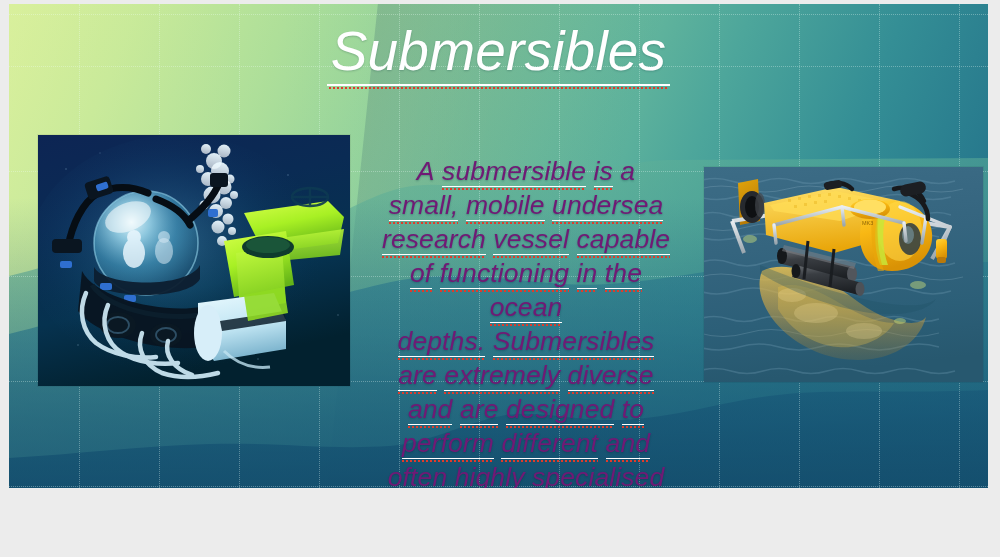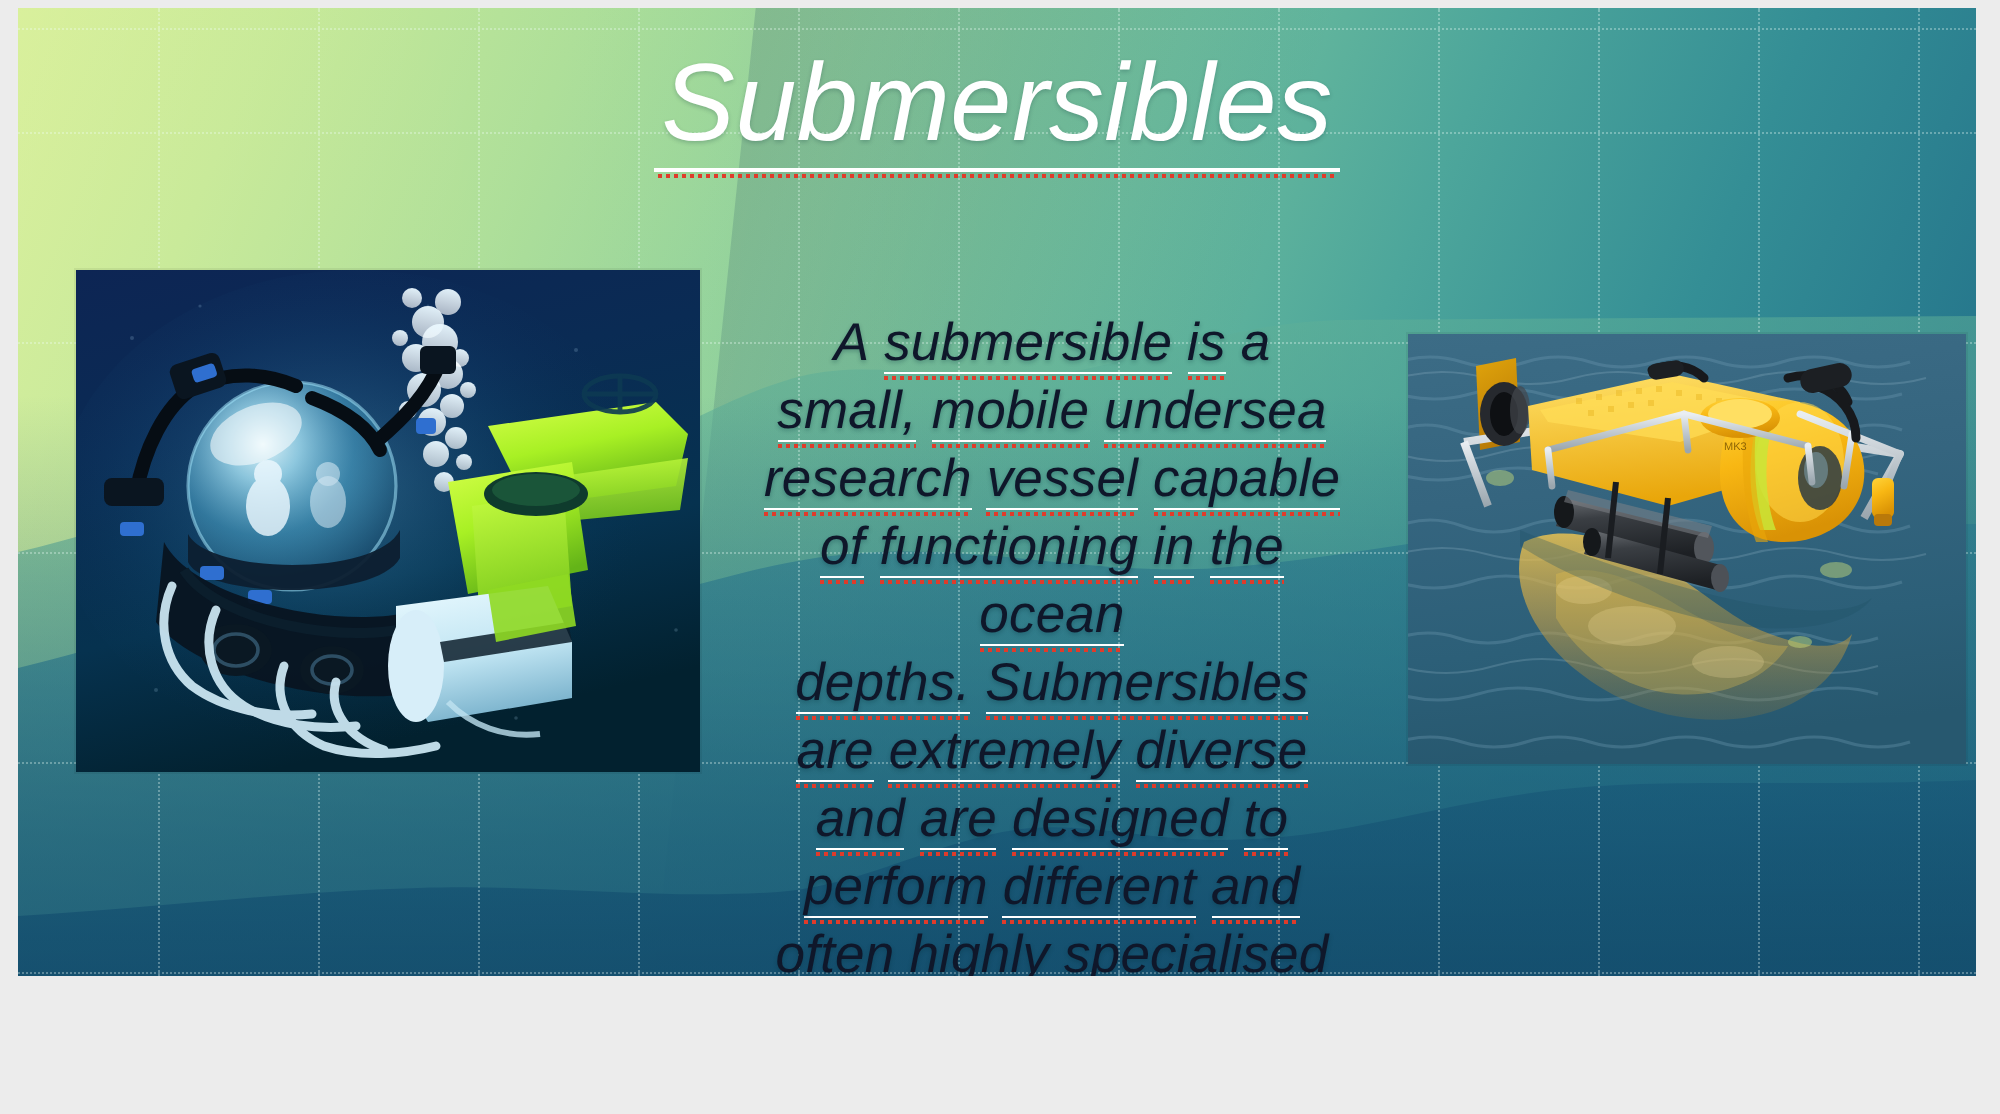--- a/index.html
+++ b/index.html
@@ -117,21 +117,21 @@
   }
 
   
   #body-block {
     position:absolute;
     left:352px; top:152px;
     width:330px;
     text-align:center;
   }
   #body-text {
-    color:#0f172a;
+    color:#701a75;
     font-size:26.5px;
     line-height:30px;
     font-style:italic;
     font-weight:400;
     letter-spacing:.1px;
     text-shadow:0 1px 2px rgba(0,45,55,.30);
   }
   
   .w {
     position:relative;

